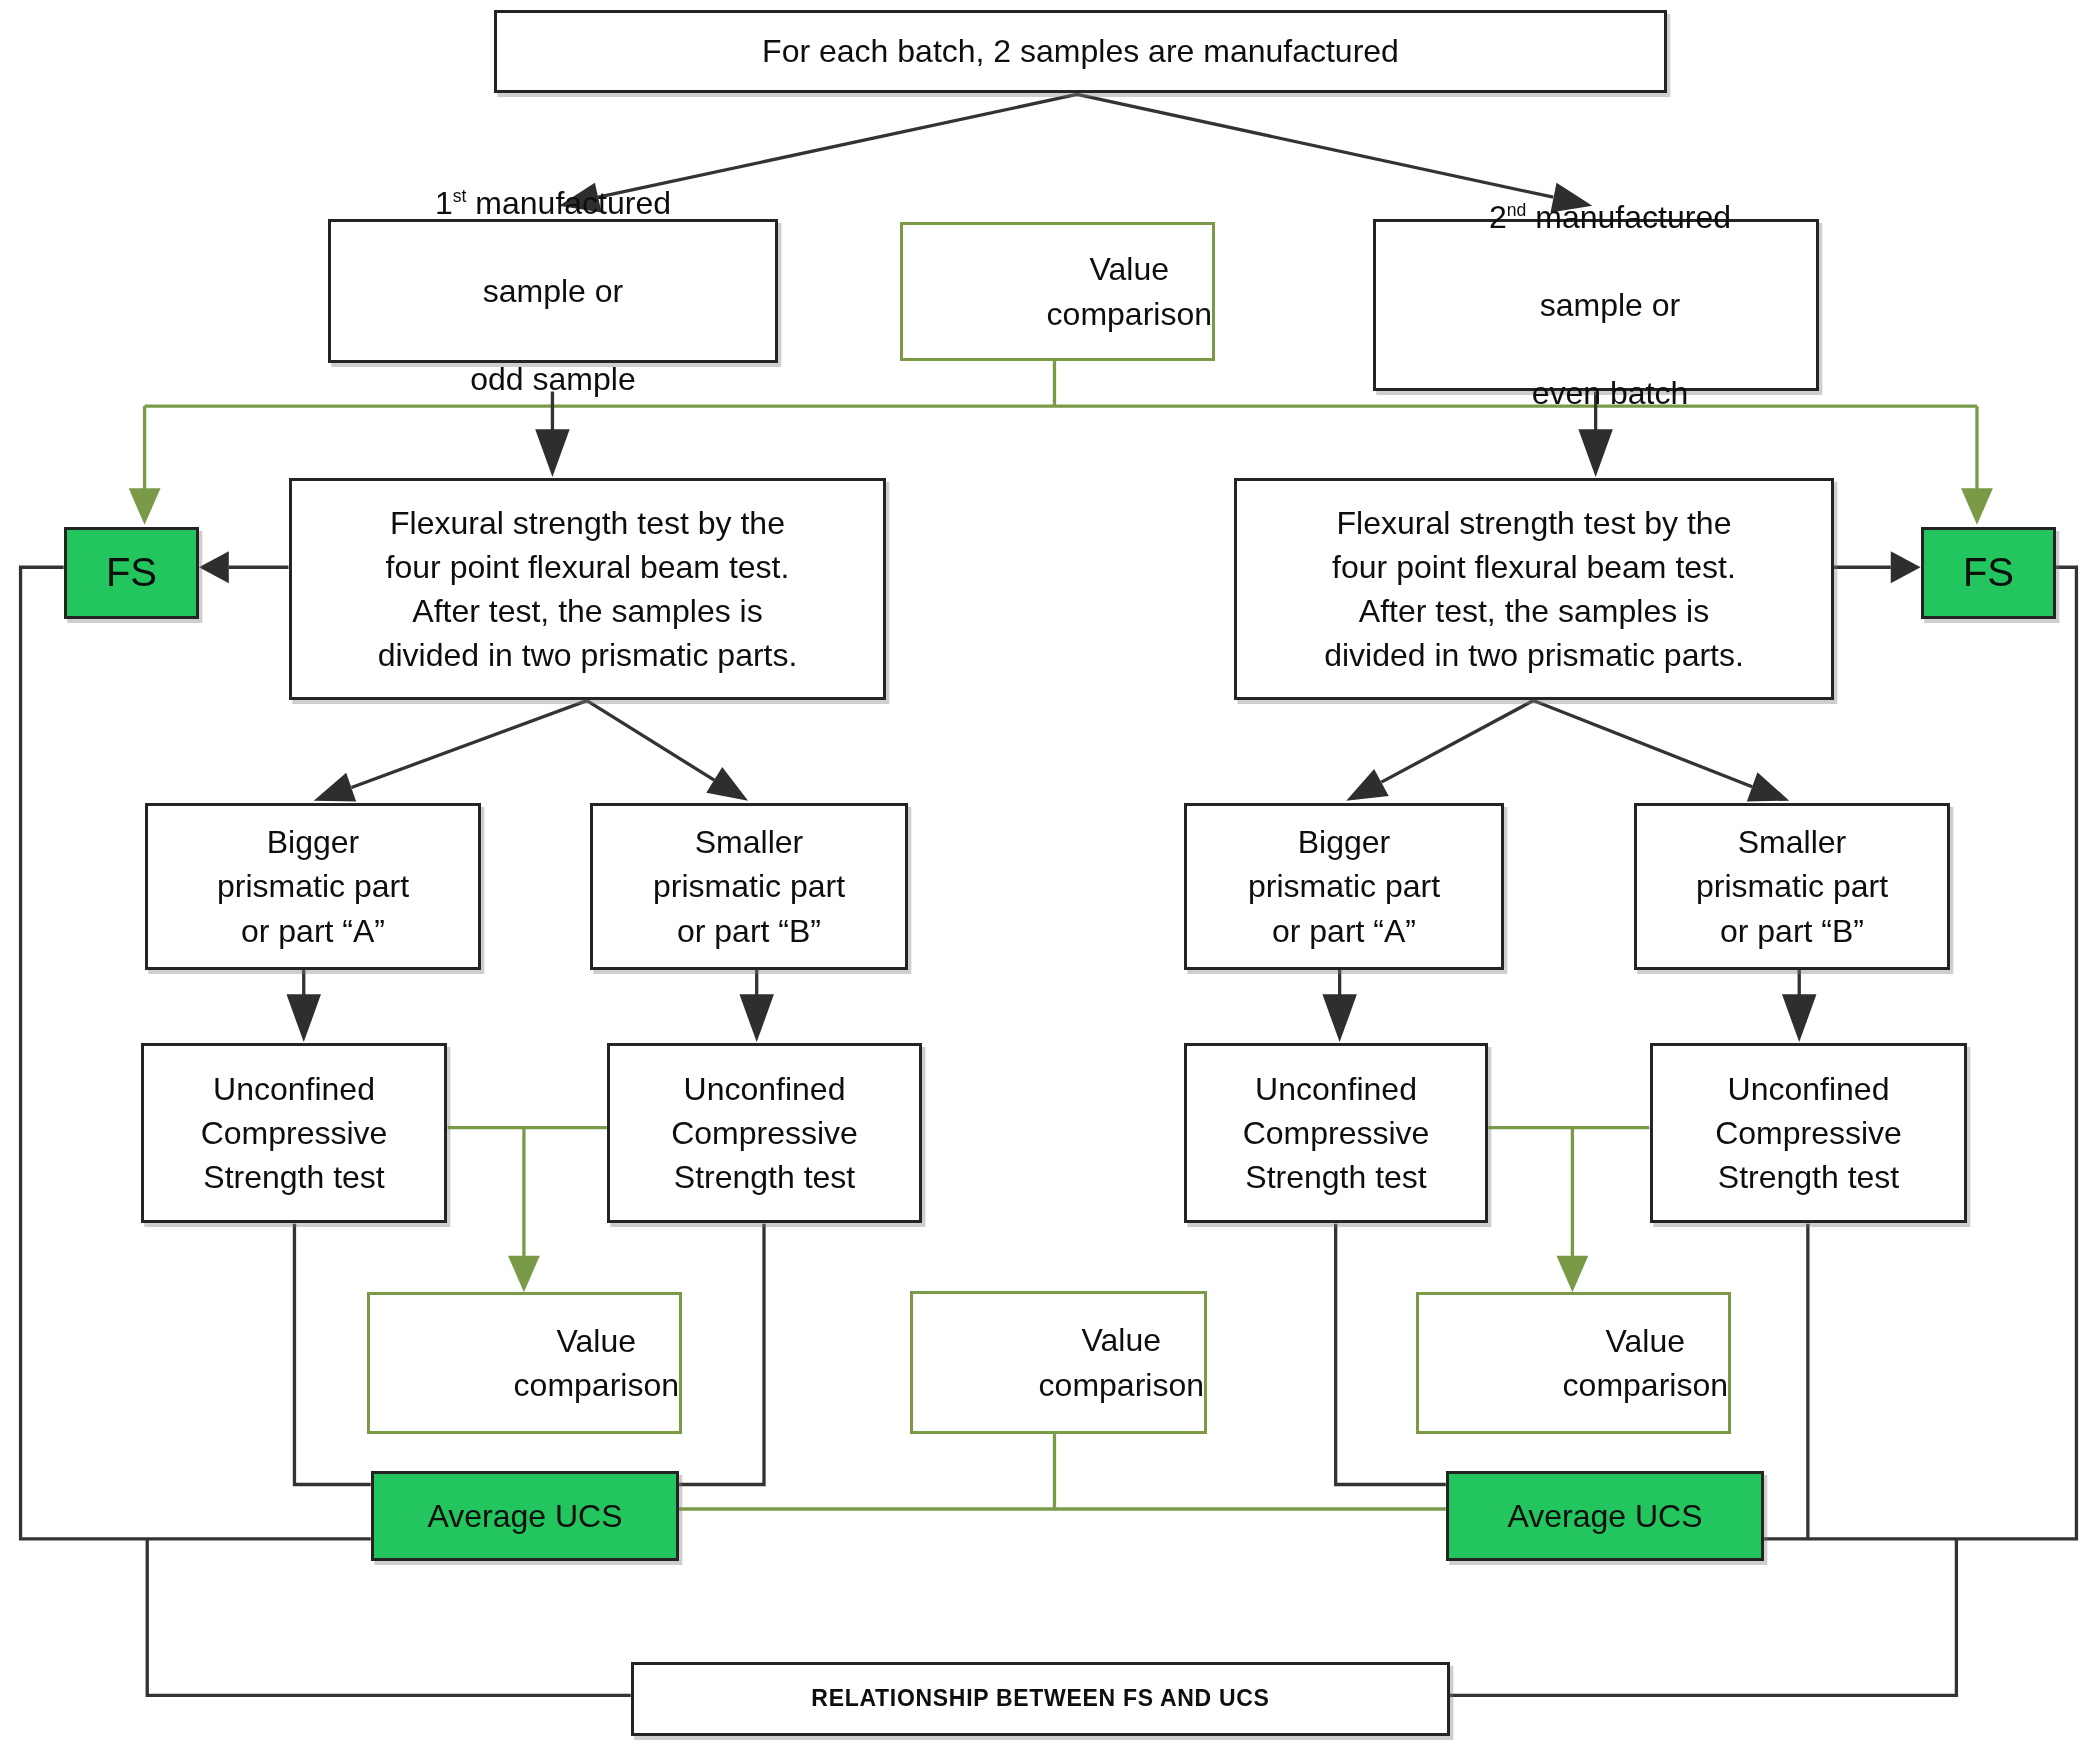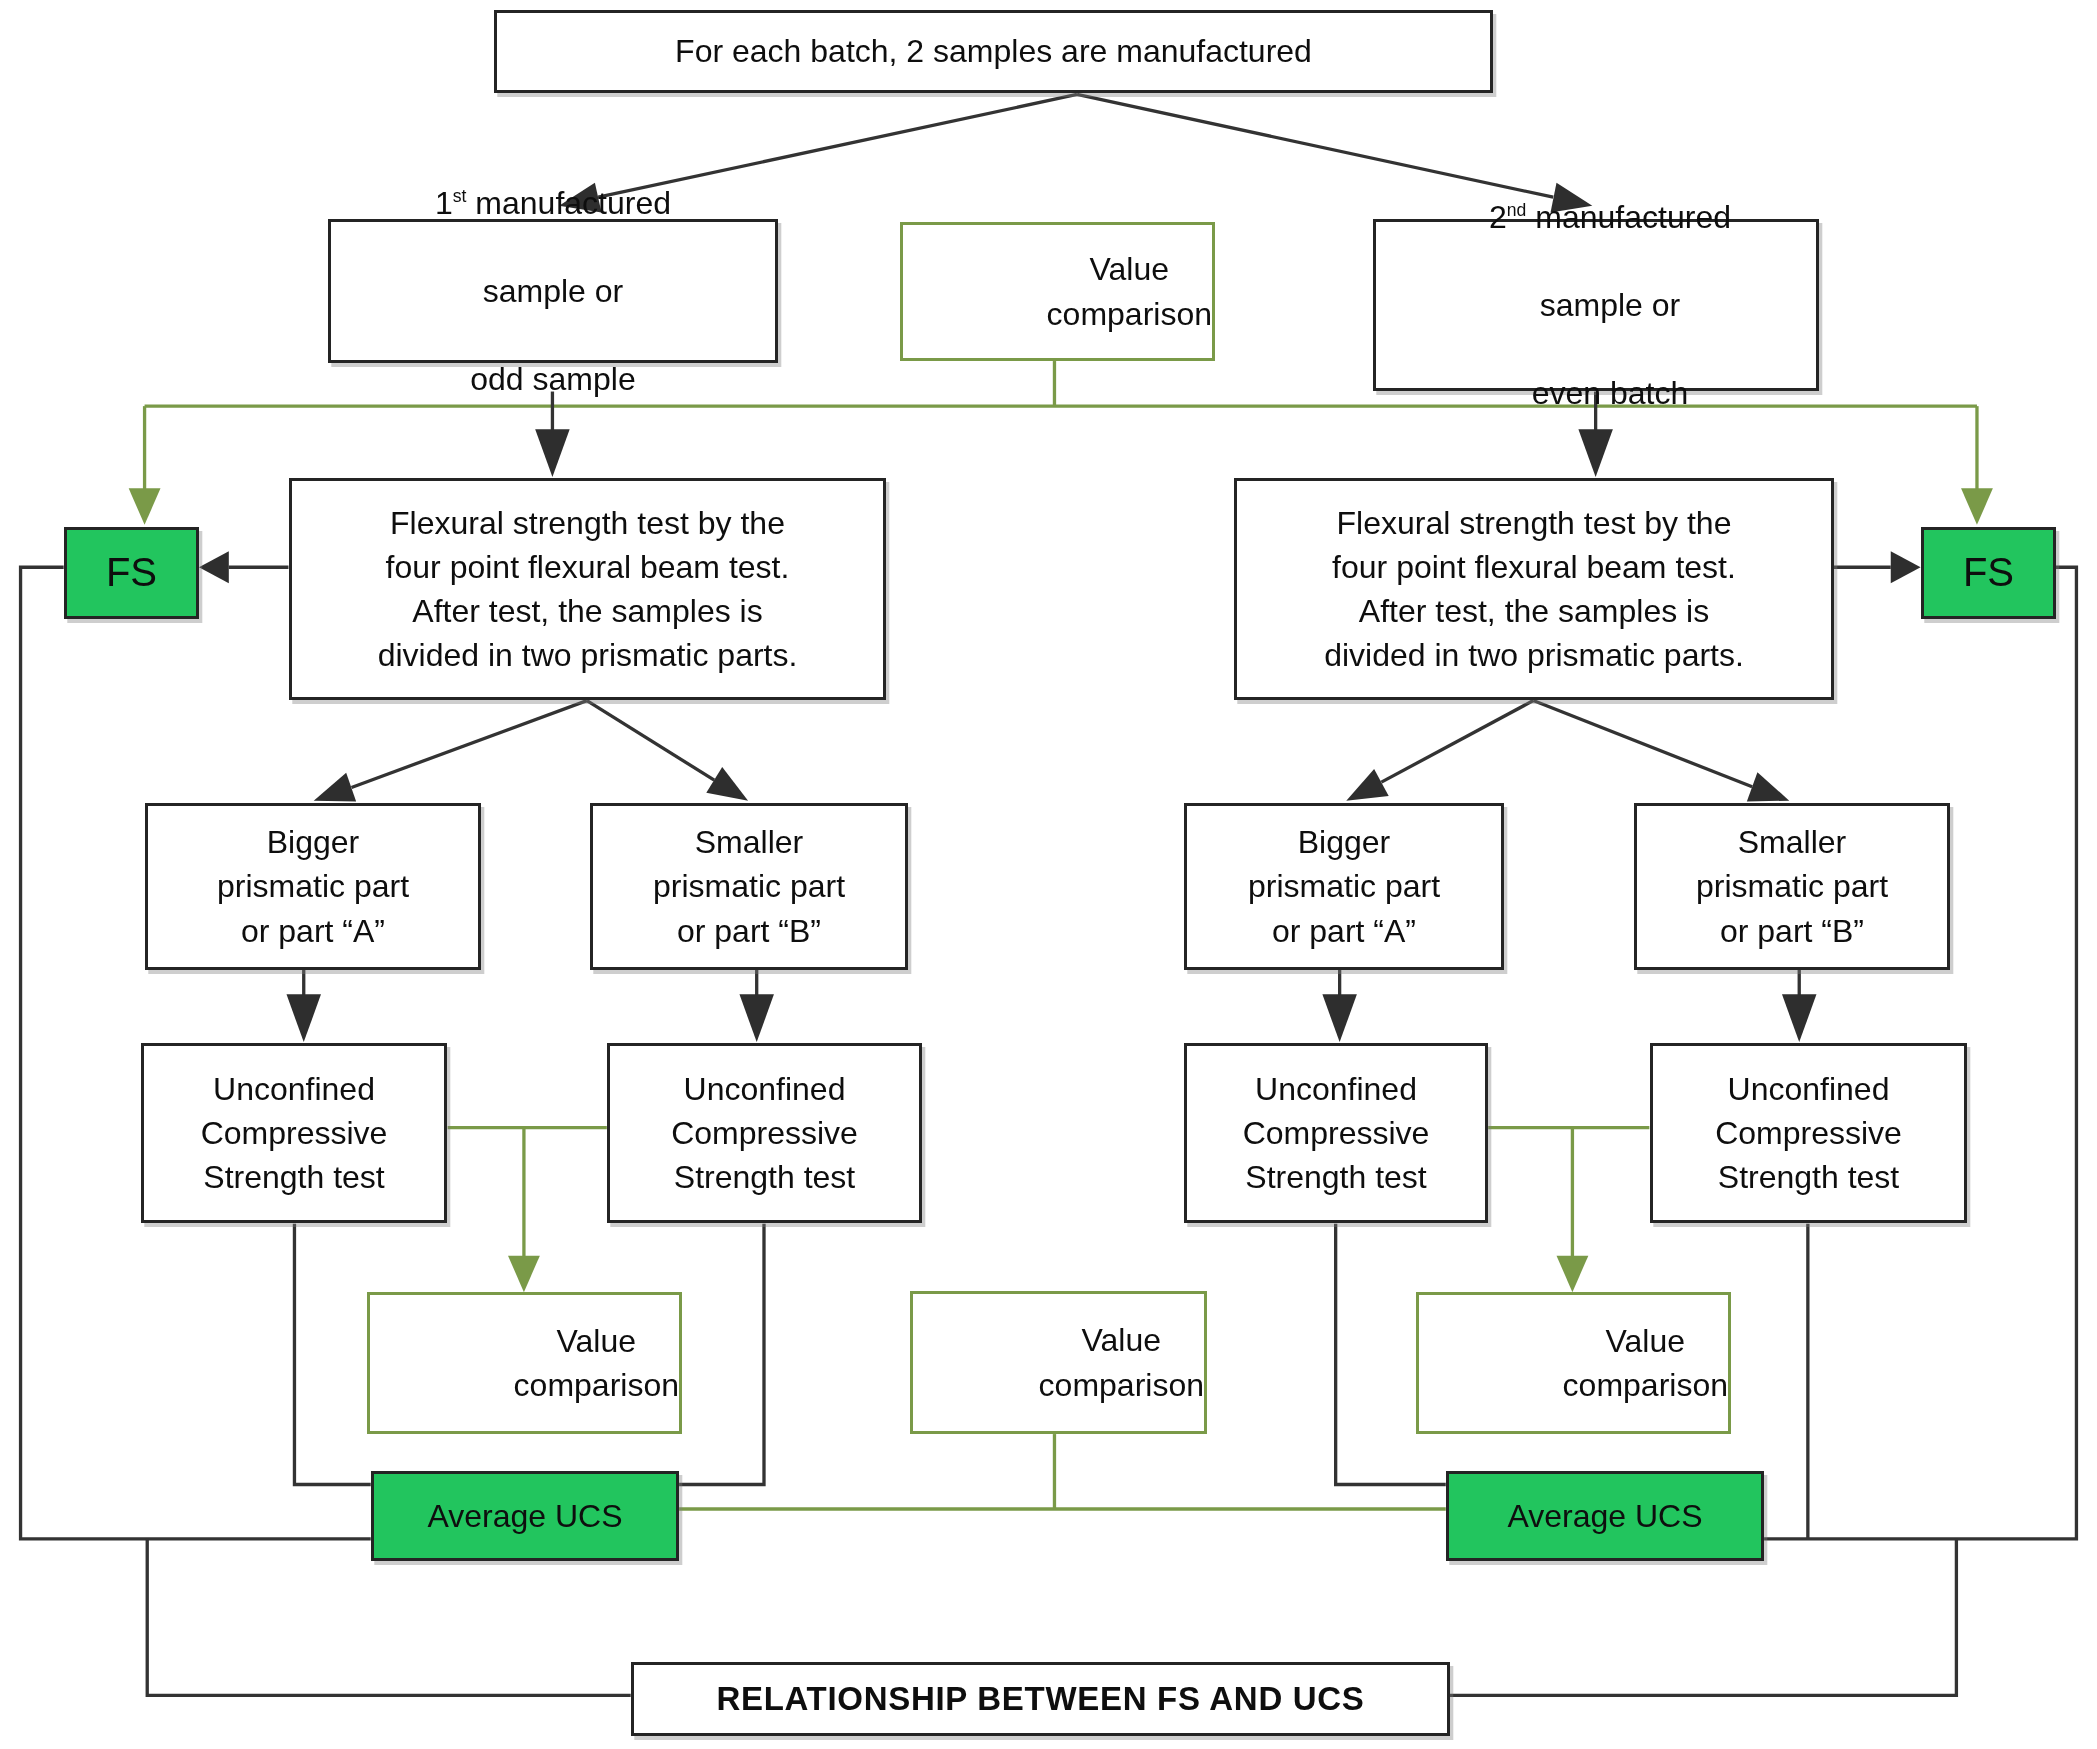--- a/index.html
+++ b/index.html
@@ -11,21 +11,21 @@
   .node {
     position:absolute; box-sizing:border-box; background:#ffffff;
     border:3.3px solid #242424; display:flex; align-items:center; justify-content:center;
     text-align:center; font-size:32px; line-height:1.38; color:#0e0e0e;
     white-space:pre-line;
   }
   .shadow { box-shadow:3.3px 4px 0 rgba(125,125,125,0.38); }
   .green-border { border:3.3px solid #7a9a48; box-shadow:none;justify-content:flex-end; }
   .fill-green { background:#22c55e; }
   .fs-label { font-size:40px; }
-  .title-label { font-weight:700; font-size:33px; letter-spacing:0.7px; }
+  .title-label { font-weight:700; font-size:23px; letter-spacing:0.7px; }
   sup { font-size:55%; vertical-align:super; line-height:0; }
   .lines > div { white-space:pre; }
 </style>
 </head>
 <body>
 
 <div class="stage">
 
   <svg class="layer" width="2097" height="1750" viewBox="0 0 3162 2638">
 
@@ -83,21 +83,21 @@
       <polygon points="1128,1207 1065,1195 1089,1156"></polygon>
       <polygon points="2030,1207 2072,1159 2094,1200"></polygon>
       <polygon points="2698,1207 2634,1208 2650,1164"></polygon>
       <polygon points="458,1571 432,1499 484,1499"></polygon>
       <polygon points="1141,1571 1115,1499 1167,1499"></polygon>
       <polygon points="2020,1571 1994,1499 2046,1499"></polygon>
       <polygon points="2713,1571 2687,1499 2739,1499"></polygon>
     </g>
   </svg>
 
-  <div class="node shadow" style="left:494px; top:10px; width:999px; height:83px;">
+  <div class="node shadow" style="left:494px; top:10px; width:1173px; height:83px;">
     <span>For each batch, 2 samples are manufactured</span>
   </div>
 
   <div class="node shadow" style="left:328px; top:219px; width:450px; height:144px;">
     <div class="lines">
       <div><span>1</span><sup>st</sup><span> manufactured</span></div>
       <div>sample or</div>
       <div>odd sample</div>
     </div>
   </div>

